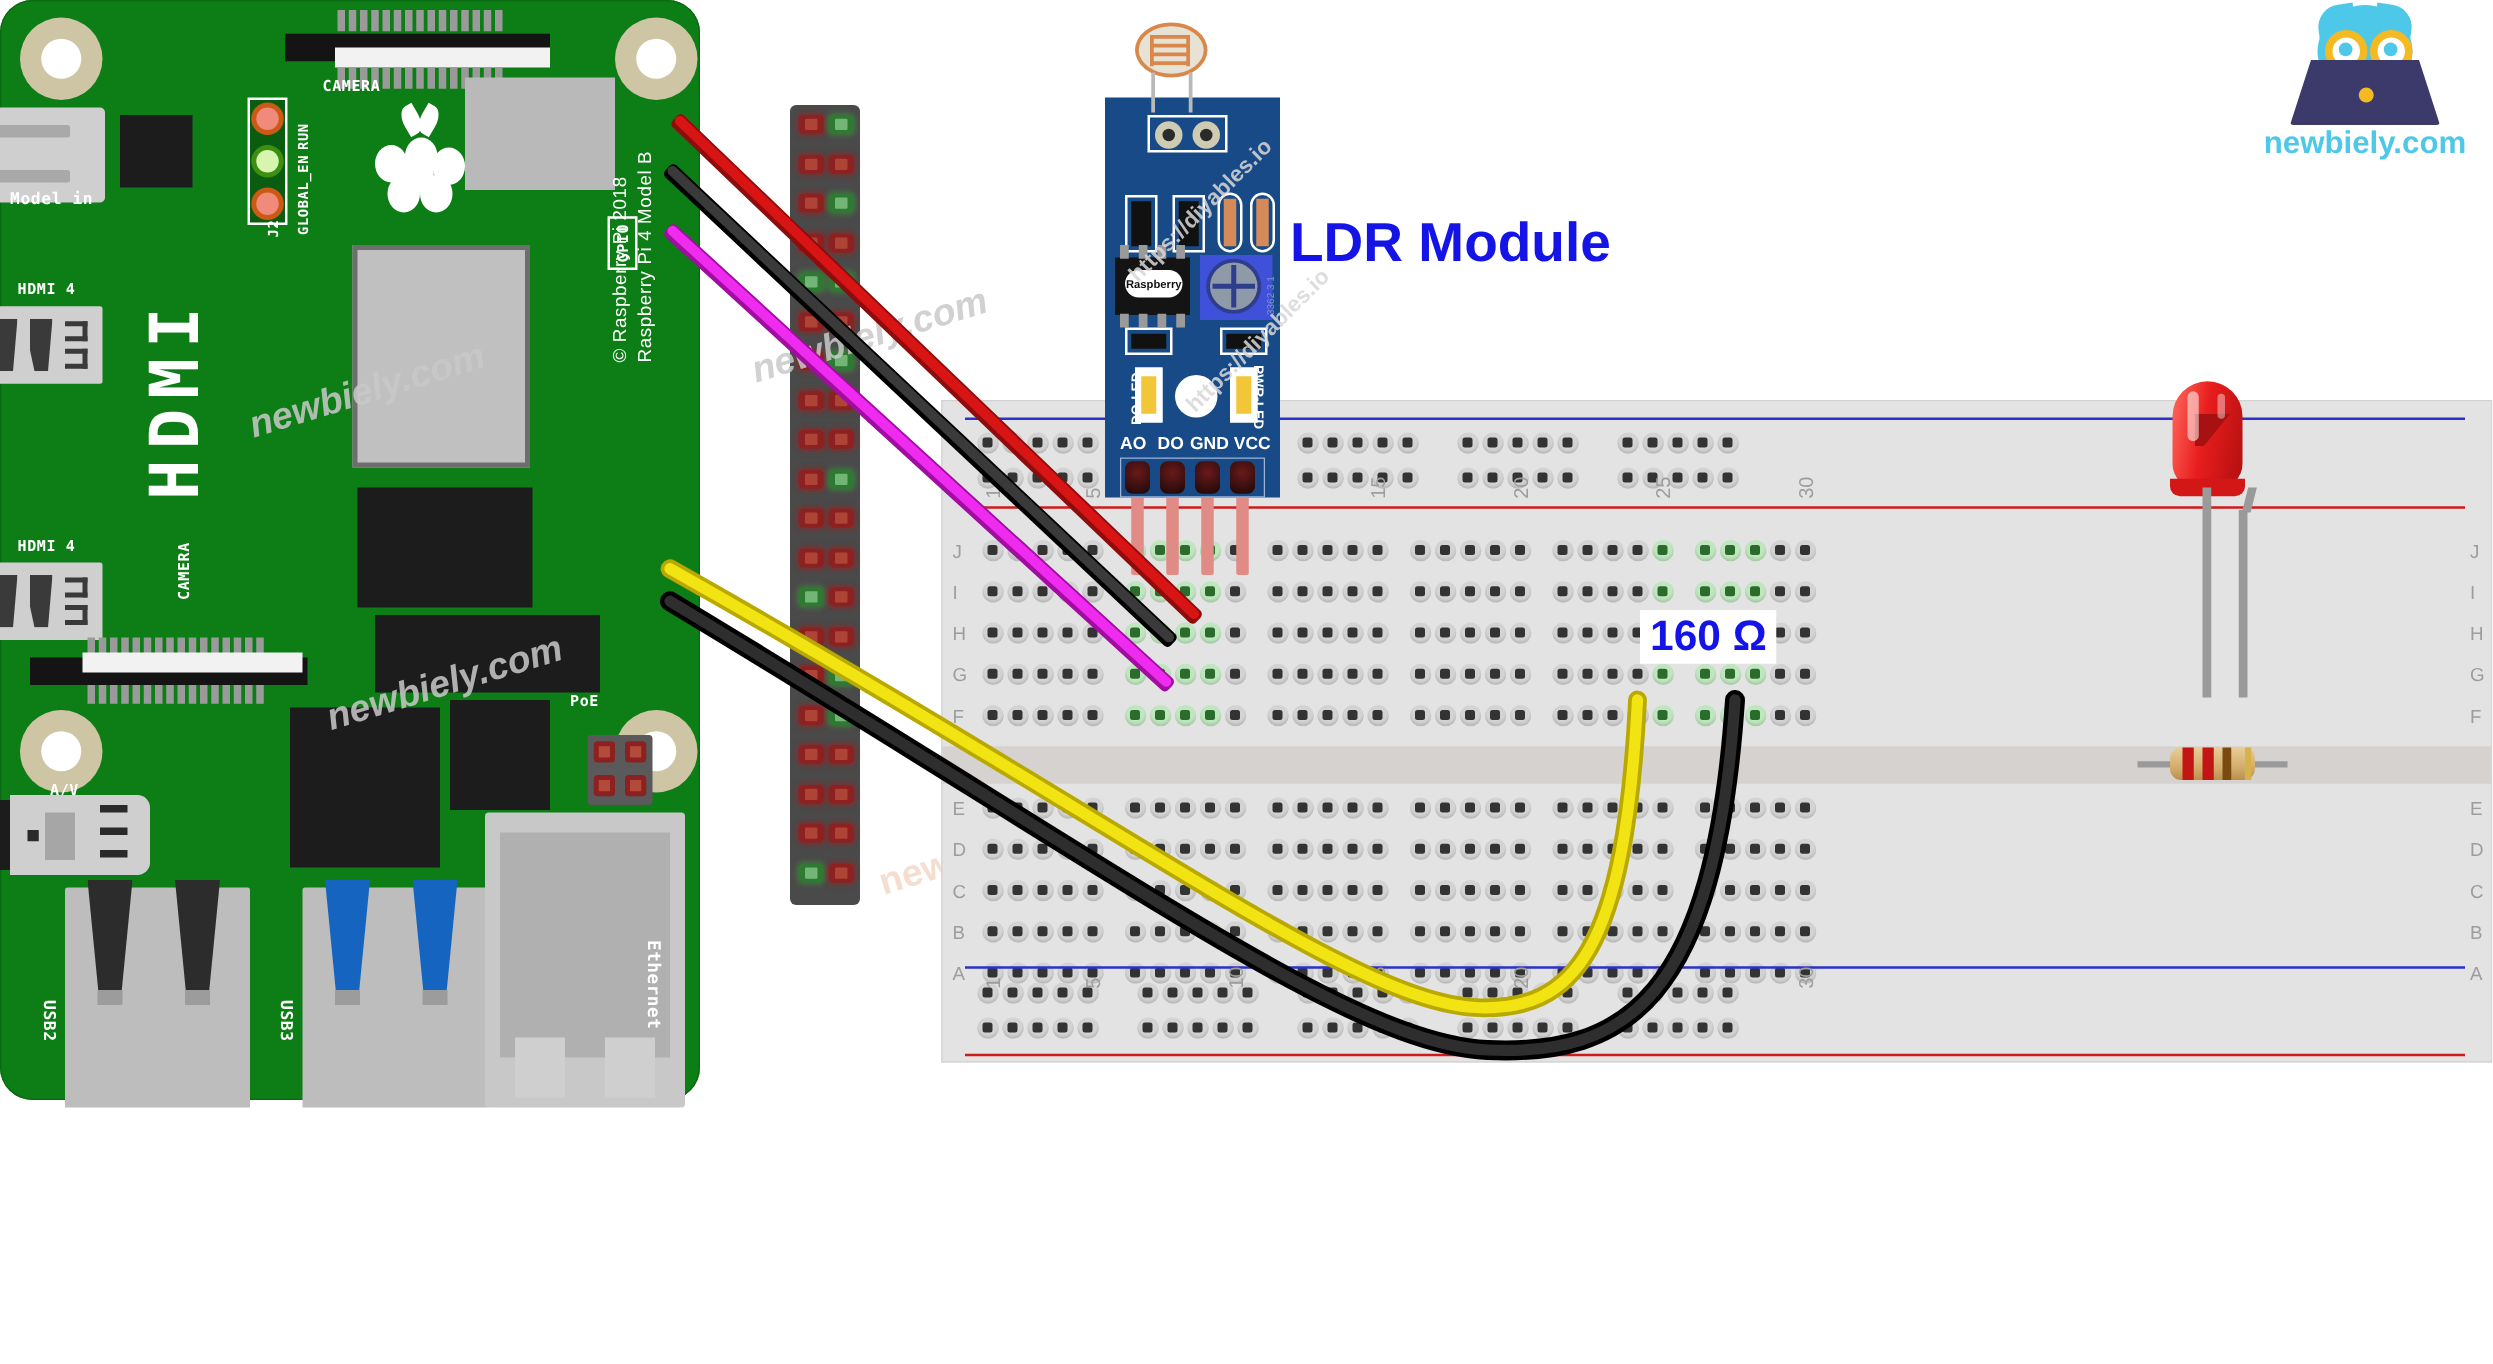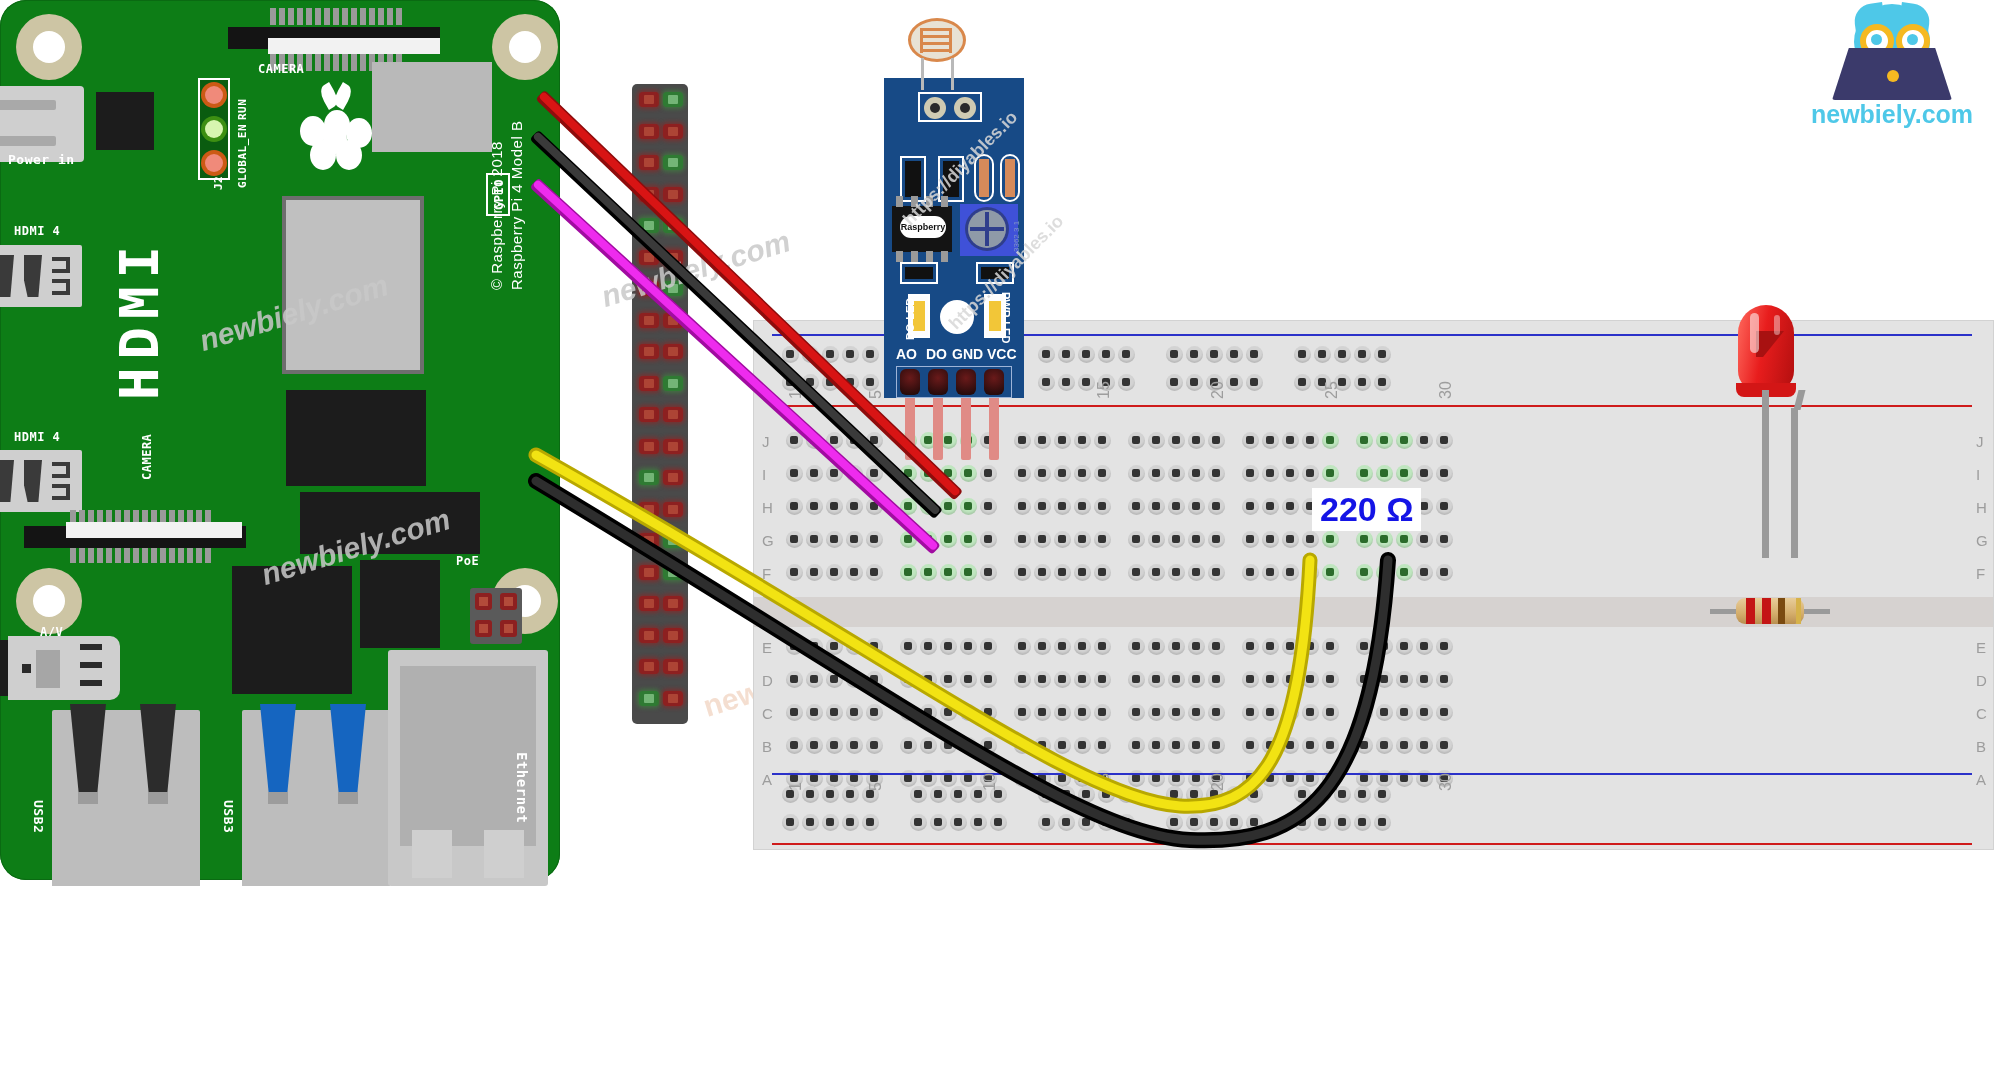--- a/index.html
+++ b/index.html
@@ -137,21 +137,21 @@
     <div class="edge"></div>
 
     <div class="mount" style="left:16px;top:14px;"></div>
     <div class="mount" style="left:492px;top:14px;"></div>
     <div class="mount" style="left:16px;top:568px;"></div>
     <div class="mount" style="left:492px;top:568px;"></div>
 
     <div class="port" style="left:-12px;top:86px;width:96px;height:76px;border-radius:4px;"></div>
     <div class="abs" style="left:-4px;top:100px;width:60px;height:10px;background:#a9a9a9;border-radius:2px;"></div>
     <div class="abs" style="left:-4px;top:136px;width:60px;height:10px;background:#a9a9a9;border-radius:2px;"></div>
-    <div class="silk abs" style="left:8px;top:152px;font-size:13px;">Power in</div>
+    <div class="silk abs" style="left:8px;top:152px;font-size:13px;">Model in</div>
 
     <div class="ffcpins" style="left:270px;top:8px;">
       <i style="height:17px"></i>
         <i style="height:17px"></i>
         <i style="height:17px"></i>
         <i style="height:17px"></i>
         <i style="height:17px"></i>
         <i style="height:17px"></i>
         <i style="height:17px"></i>
         <i style="height:17px"></i>
@@ -1013,20 +1013,21 @@
     <div class="sq" style="left:12px;top:31px;width:32px;"></div>
     <div class="sq" style="left:12px;top:10px;width:3px;height:25px;"></div>
     <div class="sq" style="left:41px;top:10px;width:3px;height:25px;"></div>
   </div>
   <div class="photoleg abs" style="left:921px;top:58px;height:32px;"></div>
   <div class="photoleg abs" style="left:951px;top:58px;height:32px;"></div>
 
   <div class="wm grey2" style="left:884px;top:158px;font-size:18px;transform:rotate(-45deg);font-style:normal;">https://diyables.io</div>
   <div class="wm grey2" style="left:930px;top:262px;font-size:18px;transform:rotate(-45deg);font-style:normal;">https://diyables.io</div>
 
+  <div class="abs" id="ldr-title">LDR Module</div>
 
   <div class="abs" id="led">
     <div class="dome"></div>
     <div class="chipin"></div>
     <div class="gloss"></div>
     <div class="gloss2"></div>
     <div class="flange"></div>
   </div>
   <div class="ledleg abs" style="left:1762px;top:390px;height:168px;"></div>
   <div class="ledleg abs" style="left:1796px;top:390px;height:20px;transform:skewX(-14deg);"></div>
@@ -1034,21 +1035,21 @@
 
   <div class="abs" id="res">
     <div class="wire" style="left:0;width:34px;"></div>
     <div class="wire" style="right:0;width:34px;"></div>
     <div class="body"></div>
     <div class="band" style="left:36px;width:9px;background:#c41515;"></div>
     <div class="band" style="left:52px;width:9px;background:#c41515;"></div>
     <div class="band" style="left:68px;width:7px;background:#7a4a10;"></div>
     <div class="band" style="left:86px;width:5px;background:#d6b24a;"></div>
   </div>
-  <div class="abs" id="res-label">220 Ω</div>
+  <div class="abs" id="res-label">160 Ω</div>
 
   <div class="wireline" style="left:540px;top:88px;width:580px;height:13px;background:#8e0c0c;
               transform:rotate(43.8deg);"></div>
   <div class="wireline" style="left:541px;top:90px;width:578px;height:8px;background:#d81414;
               transform:rotate(43.8deg);"></div>
 
   <div class="wireline" style="left:534px;top:128px;width:555px;height:13px;background:#000;
               transform:rotate(43.2deg);"></div>
   <div class="wireline" style="left:535px;top:130px;width:553px;height:8px;background:#3a3a3a;
               transform:rotate(43.2deg);"></div>

